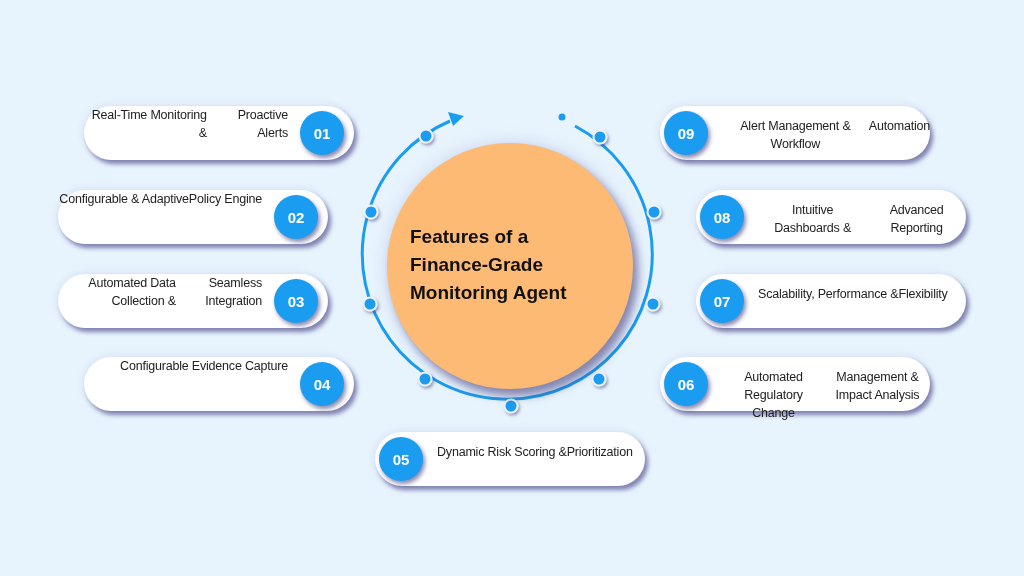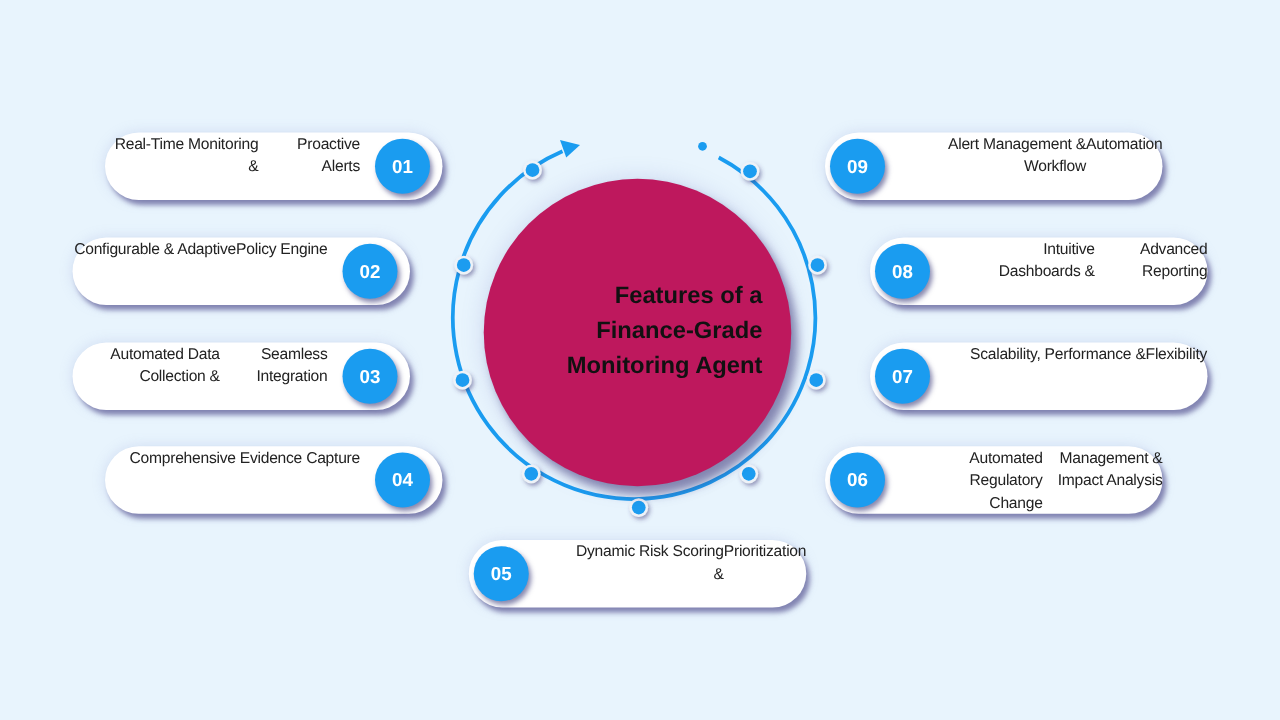--- a/index.html
+++ b/index.html
@@ -4,41 +4,41 @@
 <style>
   html, body { margin:0; padding:0; }
   body {
     width:1024px; height:576px; position:relative; overflow:hidden;
     background:#e8f4fd;
     font-family:"Liberation Sans", sans-serif;
   }
   .arc-svg { position:absolute; left:0; top:0; width:1024px; height:576px; }
   .center-circle {
     position:absolute; left:387px; top:143px; width:246px; height:246px;
-    border-radius:50%; background:#be185d;
+    border-radius:50%; background:#fdba74;
     box-shadow: 5px 7px 8px rgba(60,55,120,0.55), 0 0 18px rgba(120,130,200,0.25);
-    display:flex; align-items:center; justify-content:center; text-align:right;
+    display:flex; align-items:center; justify-content:center; text-align:left;
   }
   .center-title {
     font-weight:bold; font-size:19px; line-height:28px; color:#111;
     width:200px; margin-top:-2px;
   }
   .pill {
     position:absolute; height:54px; width:270px; background:#fff;
     border-radius:27px;
     box-shadow: 3px 4px 4px rgba(55,50,120,0.55), 0 0 10px rgba(140,150,210,0.25);
     box-sizing:border-box;
   }
   .pill .text {
     position:absolute; top:0; height:54px; display:flex; 
     justify-content:center; font-size:12.5px; line-height:18px; color:#222;
     letter-spacing:-0.2px;
   }
   .pill.left .text { right:66px; text-align:right; }
-  .pill.right .text { left:80px; text-align:right; }
+  .pill.right .text { left:62px; text-align:center;margin-top:11px; }
   .badge {
     position:absolute; top:5px; width:44px; height:44px; border-radius:50%;
     background:#1a9cf0; color:#fff; font-weight:bold; font-size:15px;
     display:flex; align-items:center; justify-content:center;
     box-shadow: 2px 3px 4px rgba(40,40,110,0.55);
   }
   .pill.left .badge { right:10px;text-align:center; }
   .pill.right .badge { left:4px;text-align:center; }
 </style>
 </head>
@@ -124,21 +124,21 @@
 <div class="pill left" style="left:58px; top:274px;">
   <div class="text">
     <span>Automated Data Collection &amp;</span>
     <span>Seamless Integration</span>
   </div>
   <div class="badge">03</div>
 </div>
 
 <div class="pill left" style="left:84px; top:357px;">
   <div class="text">
-    <span>Comprehensive Evidence Capture</span>
+    <span>Configurable Evidence Capture</span>
   </div>
   <div class="badge">04</div>
 </div>
 
 <div class="pill right" style="left:375px; top:432px;">
   <div class="badge">05</div>
   <div class="text">
     <span>Dynamic Risk Scoring &amp;</span>
     <span>Prioritization</span>
   </div>

